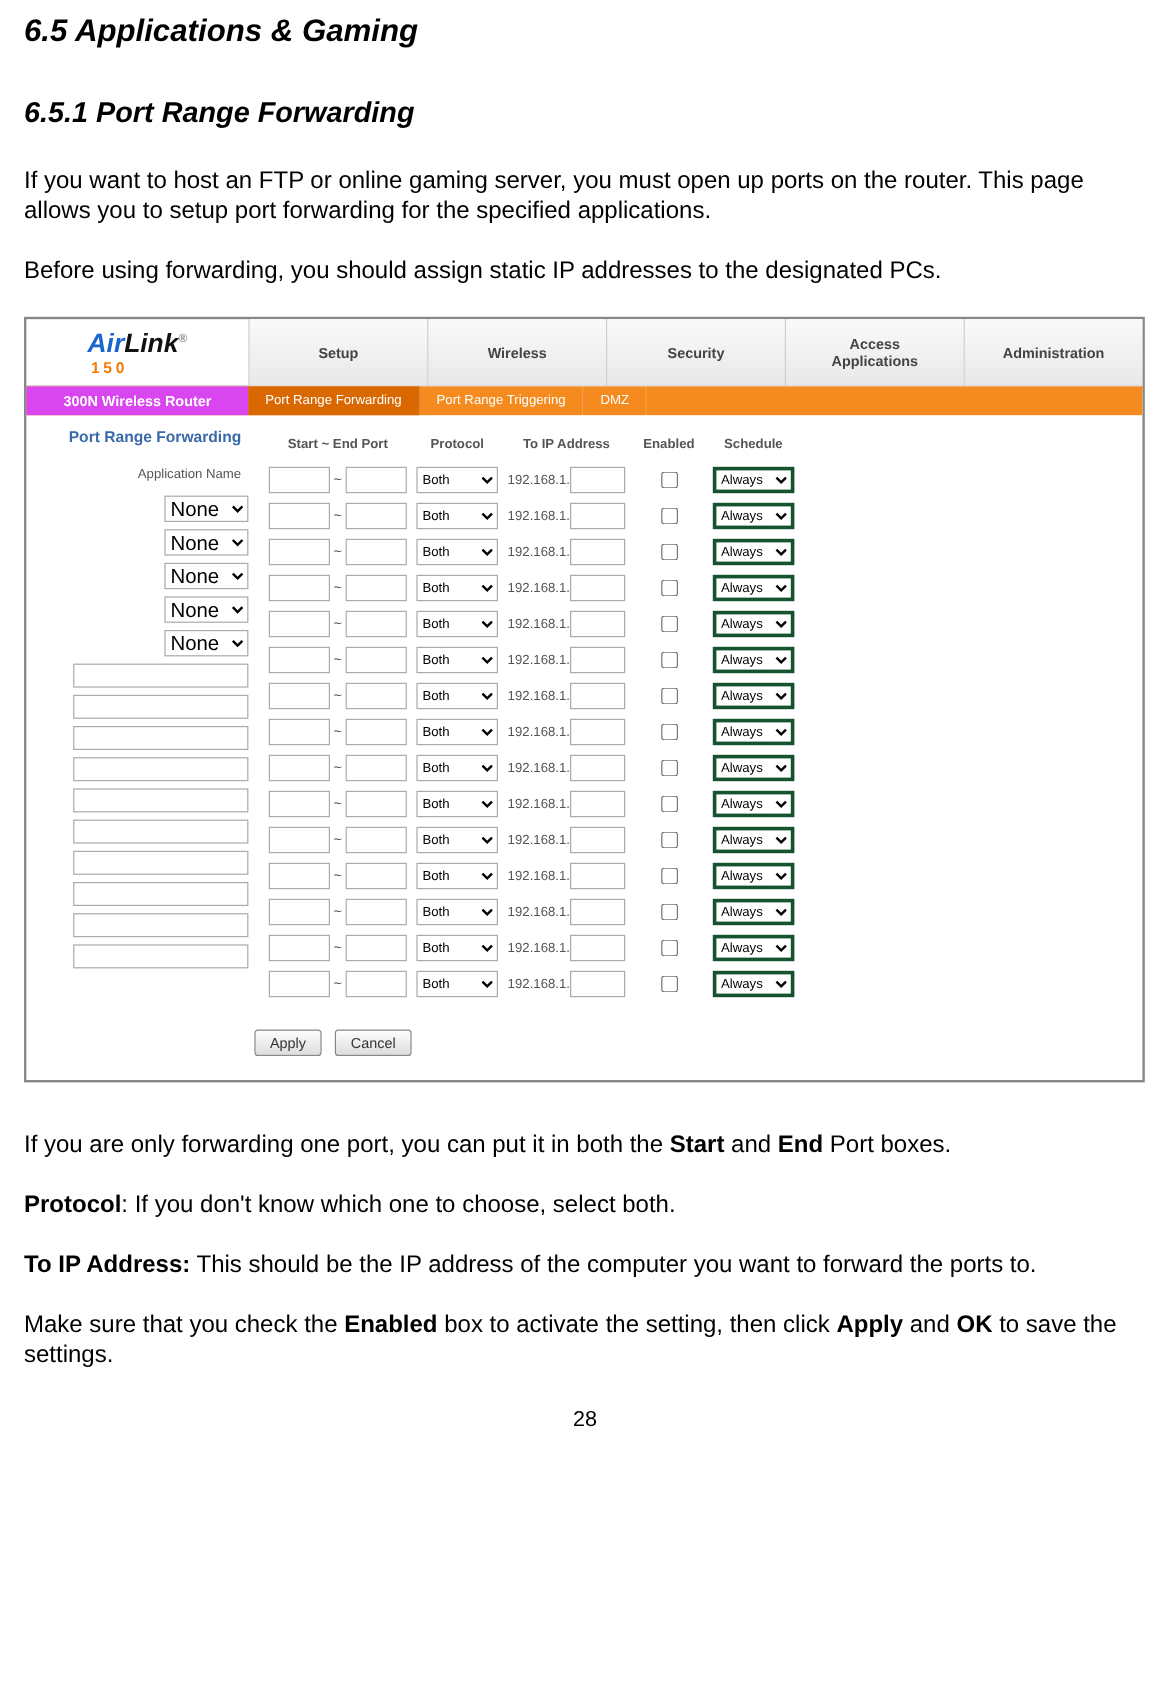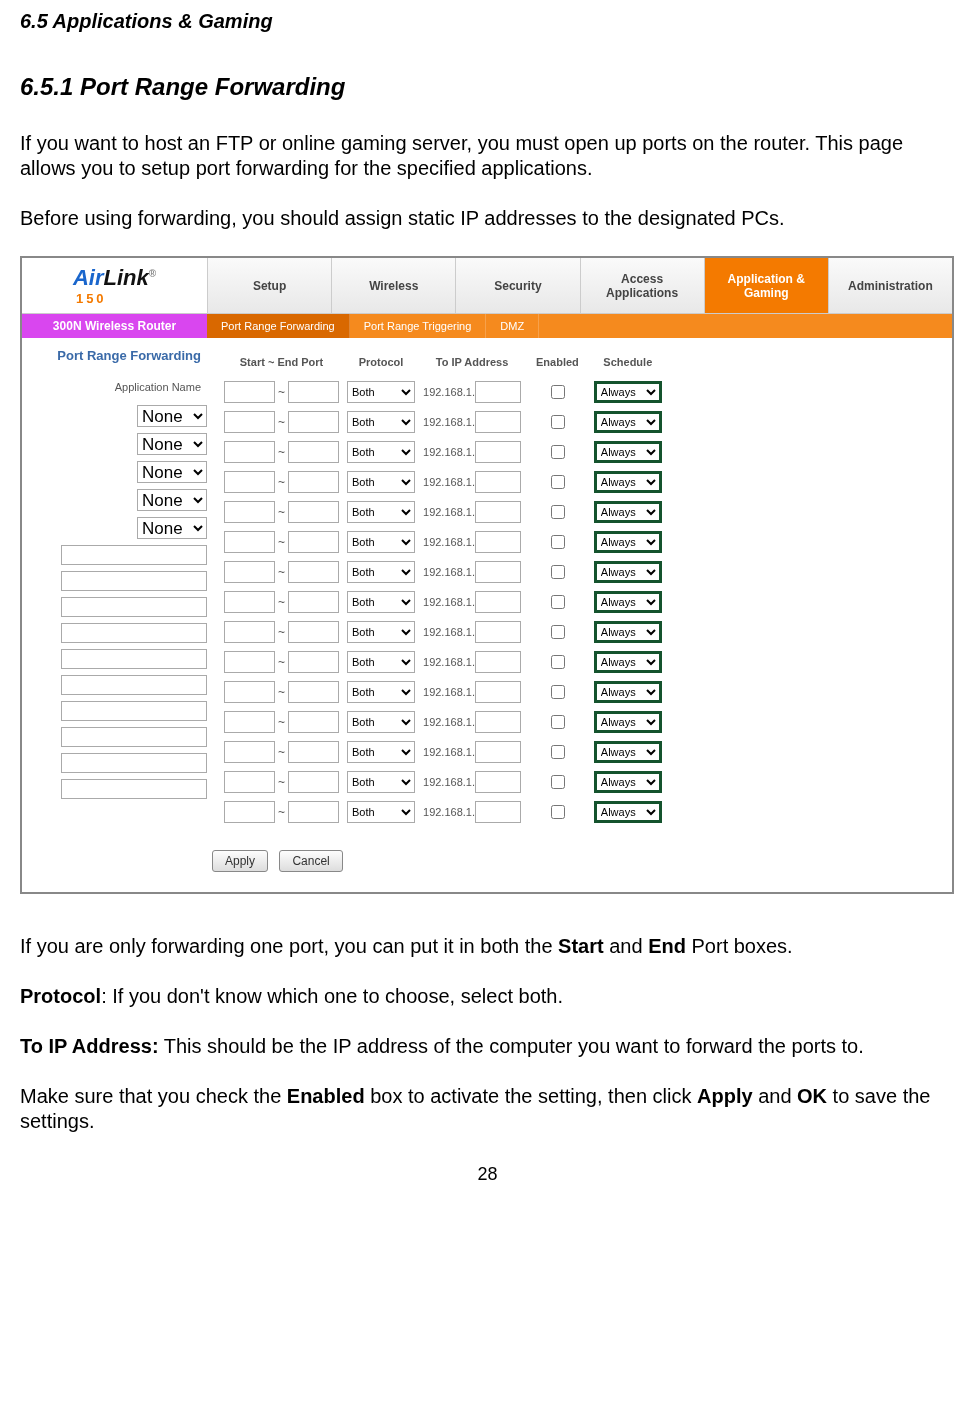--- a/index.html
+++ b/index.html
@@ -6,21 +6,21 @@
     font-family: Arial, Helvetica, sans-serif;
     margin: 0;
     padding: 10px 20px 20px 20px;
     width: 935px;
     color: #000;
     font-size: 20px;
   }
   h2.section {
     font-style: italic;
     font-weight: bold;
-    font-size: 20px;
+    font-size: 26px;
     margin: 0 0 40px 0;
   }
   h3.subsection {
     font-style: italic;
     font-weight: bold;
     font-size: 24px;
     margin: 0 0 30px 0;
   }
   p { margin: 0 0 25px 0; line-height: 1.25; }
   .page-num { text-align: center; font-size: 18px; margin-top: 30px; }
@@ -98,21 +98,20 @@
       <span>
         <span class="air">Air</span><span class="link">Link</span><span class="reg">®</span>
         <div class="logo-sub">150</div>
       </span>
     </div>
     <div class="main-tabs" id="main-tabs">
         <div class="main-tab">Setup</div>
         <div class="main-tab">Wireless</div>
         <div class="main-tab">Security</div>
         <div class="main-tab">Access Applications</div>
-        <div class="main-tab active">Application &amp; Gaming</div>
         <div class="main-tab">Administration</div>
       </div>
   </div>
 
   <div class="sub-row">
     <div class="router-model">300N Wireless Router</div>
     <div id="sub-tabs" style="display:flex; height:100%;">
         <div class="sub-tab active">Port Range Forwarding</div>
         <div class="sub-tab">Port Range Triggering</div>
         <div class="sub-tab">DMZ</div>

